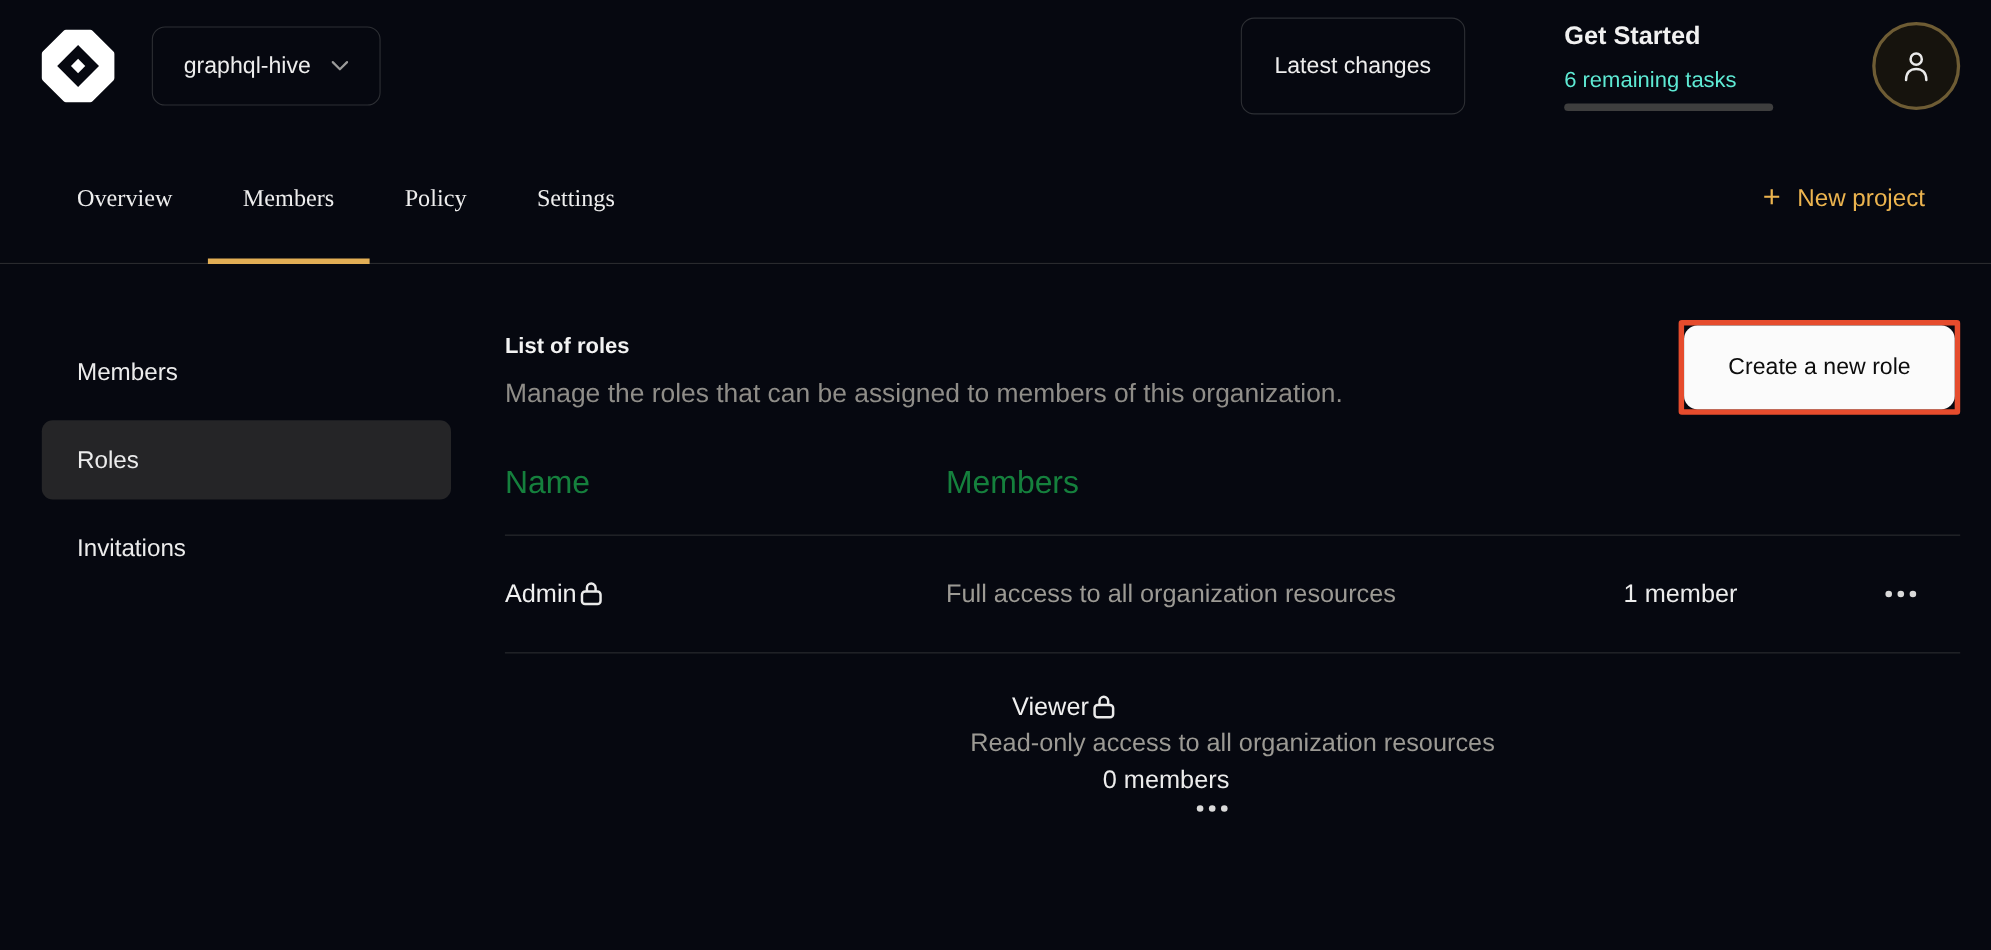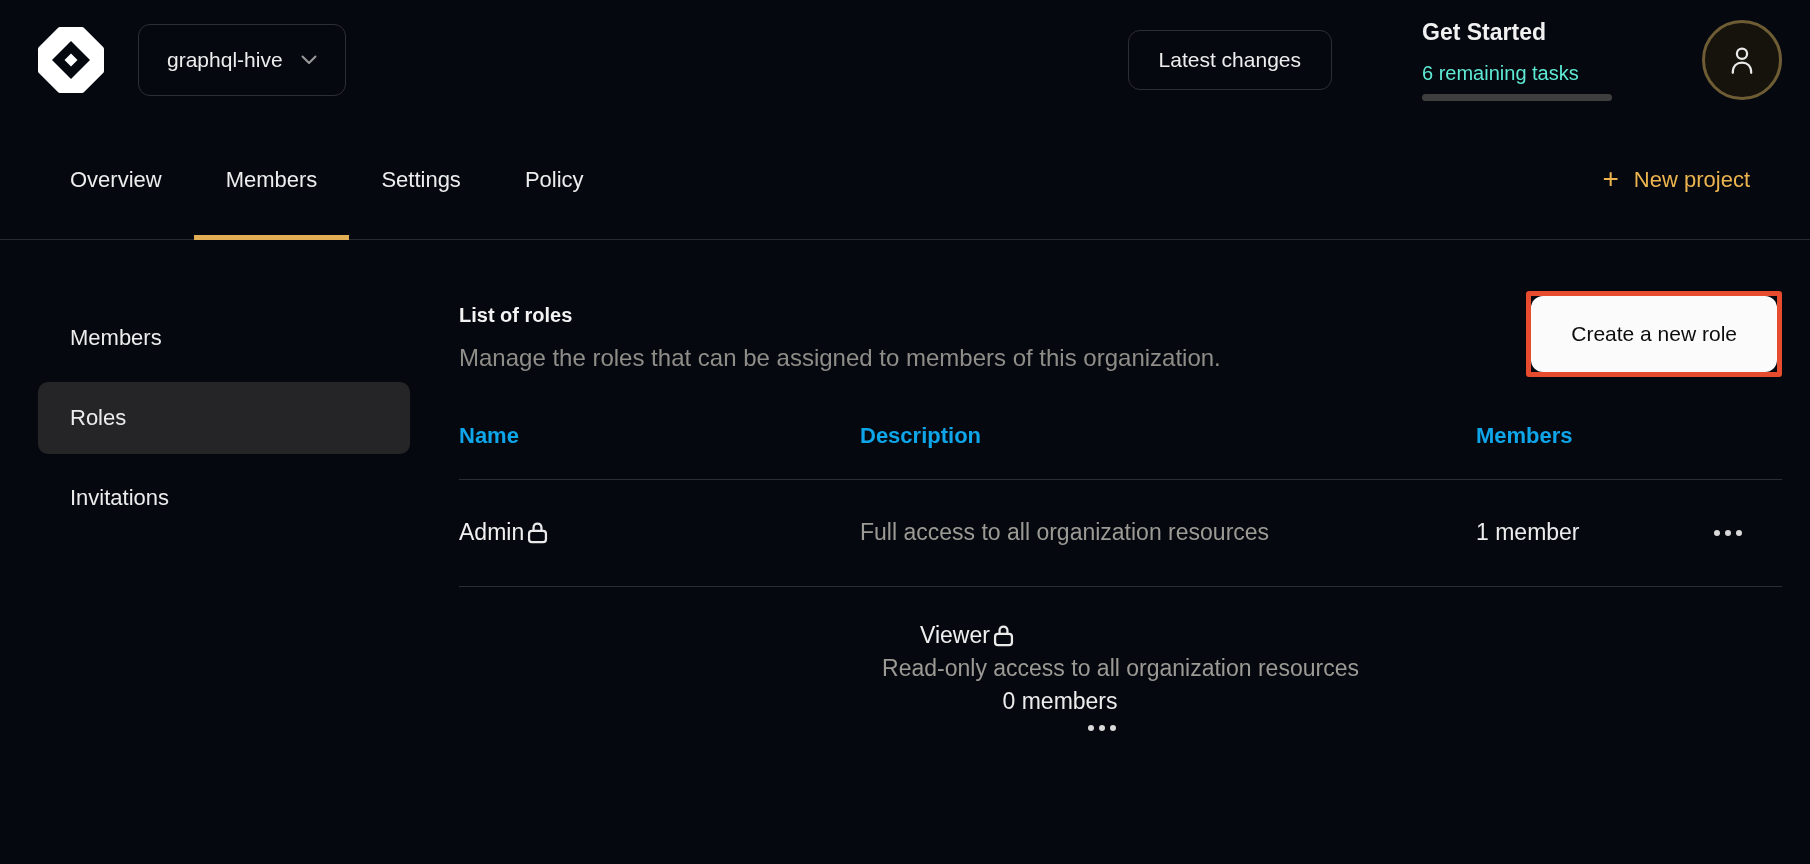--- a/index.html
+++ b/index.html
@@ -34,21 +34,21 @@
     font-size: 21px;
     cursor: pointer;
   }
   .header-right {
     margin-left: auto;
     display: flex;
     align-items: center;
     gap: 90px;
   }
   .latest-btn {
-    height: 60px;
+    height: 88px;
     padding: 0 30px;
     background: transparent;
     border: 1.5px solid #2d2f34;
     border-radius: 12px;
     color: #ededed;
     font-family: inherit;
     font-size: 21px;
     cursor: pointer;
   }
   .get-started { width: 190px; cursor: pointer; }
@@ -81,20 +81,21 @@
     border-bottom: 1px solid #292a2e;
   }
   .tab {
     display: flex; align-items: center;
     padding: 0 32px;
     font-size: 22px;
     font-weight: 500;
     color: #ededed;
     position: relative;
     cursor: pointer;
+    font-family: Liberation Serif, serif;
   }
   .tab.active::after {
     content: "";
     position: absolute;
     left: 0; right: 0; bottom: -1px;
     height: 5px;
     background: #e2ae55;
   }
   .new-project {
     margin-left: auto;
@@ -146,23 +147,23 @@
     font-size: 21px;
     font-weight: 500;
     cursor: pointer;
     white-space: nowrap;
   }
 
   
   .roles-table { margin-top: 46px; }
   .t-head {
     display: flex;
-    font-size: 22px;
-    font-weight: 700;
-    color: #0ea5e9;
+    font-size: 29px;
+    font-weight: 400;
+    color: #15803d;
     padding-bottom: 30px;
     border-bottom: 1px solid #2c2d31;
   }
   .t-row {
     display: flex;
     align-items: center;
     padding: 34px 0;
     border-bottom: 1px solid #2c2d31;
     font-size: 23px;
   }
@@ -221,24 +222,24 @@
 </header>
 
 <nav class="tabs">
   <div class="tab">
     <span>Overview</span>
   </div>
   <div class="tab active">
     <span>Members</span>
   </div>
   <div class="tab">
+    <span>Policy</span>
+  </div>
+  <div class="tab">
     <span>Settings</span>
-  </div>
-  <div class="tab">
-    <span>Policy</span>
   </div>
 
   <a class="new-project">
     <span class="plus-glyph">+</span>
     <span>New project</span>
   </a>
 </nav>
 
 <div class="content">
 
@@ -264,21 +265,20 @@
 
       <div class="annotation-box">
         <button class="create-btn">Create a new role</button>
       </div>
     </div>
 
     <div class="roles-table">
 
       <div class="t-head">
         <div class="col-name">Name</div>
-        <div class="col-desc">Description</div>
         <div class="col-members">Members</div>
         <div class="col-menu"></div>
       </div>
 
       <div class="t-row">
         <div class="col-name">
           <div class="name-cell">
             <span>Admin</span>
             <svg class="lock-svg" width="27" height="29" viewBox="0 0 24 24">
               <rect x="4.5" y="10.5" width="15" height="10" rx="2.5" fill="none" stroke="#eaeaea" stroke-width="2"></rect>

